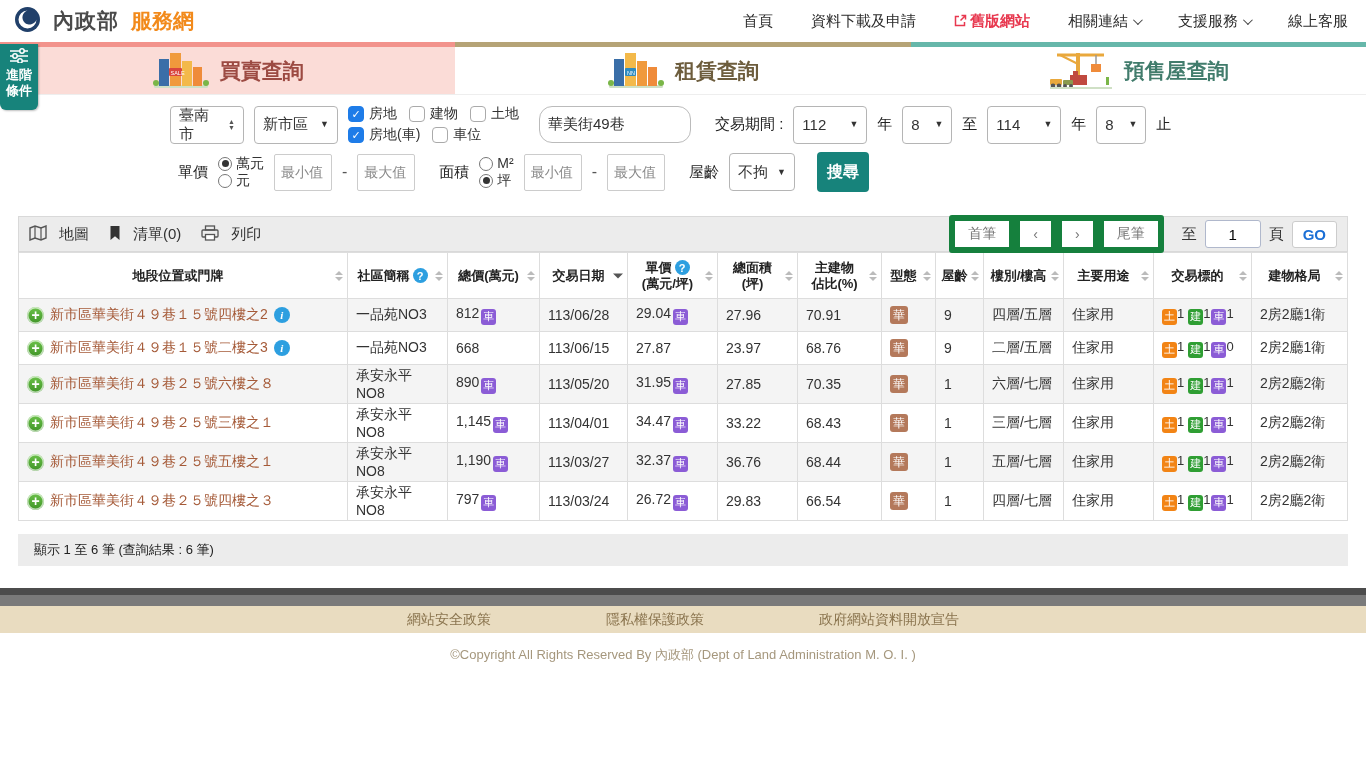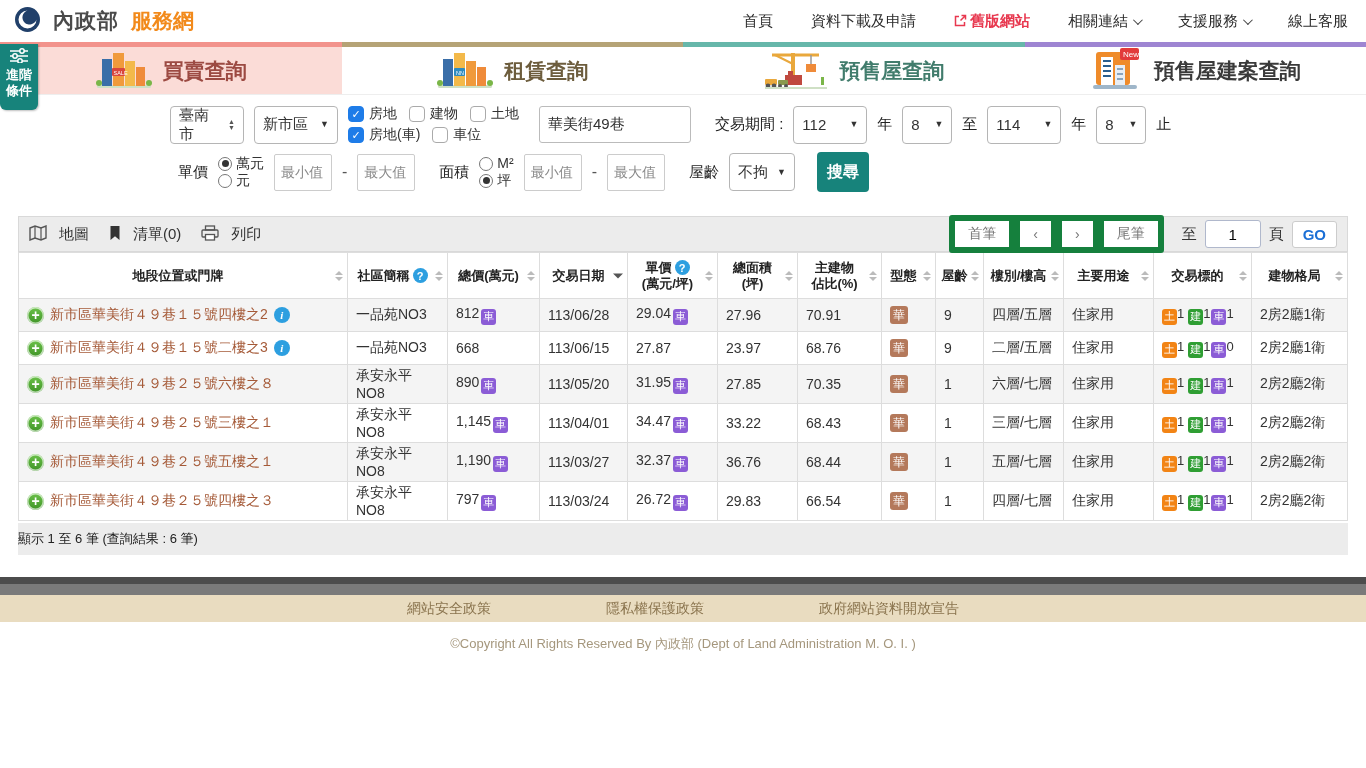--- a/index.html
+++ b/index.html
@@ -37,21 +37,21 @@
   .row{ display:flex; align-items:center; gap:10px; margin-bottom:8px; flex-wrap:nowrap;}
   .sel{ background:#fff; border:1px solid #b5b5b5; border-radius:4px; height:38px; display:flex; align-items:center; justify-content:space-between; padding:0 8px; font-size:15px; cursor:pointer; gap:8px;}
   .sel .arrow{ font-size:9px; color:#333; line-height:1;}
   .sel .spin{ display:flex; flex-direction:column; font-size:7px; color:#555; line-height:7px;}
   .w-city{width:74px;} .w-dist{width:84px;} .w-year{width:74px;} .w-month{width:50px;} .w-age{width:66px;}
   .cb-block{ display:flex; flex-direction:column; gap:3px;}
   .cb-row{ display:flex; align-items:center; gap:2px;}
   .cb-item{ display:flex; align-items:center; gap:5px; font-size:14px; margin-right:10px; cursor:pointer;}
   .cbox{ width:16px; height:16px; border:1px solid #aaa; border-radius:4px; background:#fff; display:inline-flex; align-items:center; justify-content:center; font-size:11px; color:#fff;}
   .cbox.on{ background:var(--check-blue); border-color:var(--check-blue);}
-  .txt-input{ height:37px; border:1px solid #bbb; border-radius:3px; font-size:15px; padding:0 8px; font-family:inherit; color:#333;}
+  .txt-input{ height:37px; border:1px solid #bbb; border-radius:13px; font-size:15px; padding:0 8px; font-family:inherit; color:#333;}
   .kw{ width:152px;}
   .lbl{ font-size:15px; color:#222; white-space:nowrap;}
   .radio-stack{ display:flex; flex-direction:column; gap:2px;}
   .radio-item{ display:flex; align-items:center; gap:4px; font-size:14px; cursor:pointer; line-height:15px;}
   .rd{ width:14px; height:14px; border:1.5px solid #777; border-radius:50%; display:inline-flex; align-items:center; justify-content:center; background:#fff;}
   .rd.on::after{ content:""; width:7px; height:7px; border-radius:50%; background:#333;}
   .minmax{ width:58px; height:37px; border:1px solid #ccc; border-radius:2px; font-size:14px; padding:0 6px; font-family:inherit; color:#333;}
   .minmax::placeholder{ color:#8a8a8a;}
   .dash{ color:#555;}
   .search-btn{ background:var(--teal); color:#fff; border:none; border-radius:4px; width:52px; height:40px; font-size:16px; font-weight:bold; cursor:pointer; font-family:inherit;}
@@ -89,21 +89,21 @@
   .plus{ width:17px; height:17px; border-radius:50%; background:linear-gradient(#6cc24a,#3f9427); color:#fff; font-size:14px; font-weight:bold; display:inline-flex; align-items:center; justify-content:center; box-shadow:inset 0 0 0 1.5px rgba(255,255,255,.65); cursor:pointer; flex:0 0 auto; line-height:1;}
   .addr-text{ color:var(--address-brown); cursor:pointer;}
   .info-i{ width:16px; height:16px; border-radius:50%; background:var(--info-blue); color:#fff; font-size:11px; font-weight:bold; font-style:italic; display:inline-flex; align-items:center; justify-content:center; cursor:pointer; flex:0 0 auto; font-family:"Liberation Serif","DejaVu Serif",serif;}
   .car-badge{ display:inline-flex; align-items:center; justify-content:center; width:15px; height:16px; background:var(--badge-car); color:#fff; font-size:11px; border-radius:3px; margin-left:2px; vertical-align:-2px;}
   .type-badge{ display:inline-flex; align-items:center; justify-content:center; width:18px; height:18px; background:var(--badge-type); color:#fff; font-size:12px; border-radius:3px;}
   .tb{ display:inline-flex; align-items:center; justify-content:center; width:15px; height:16px; color:#fff; font-size:11px; border-radius:3px; vertical-align:-2px;}
   .tb-land{ background:var(--badge-land);} .tb-bld{ background:var(--badge-building); margin-left:4px;} .tb-car{ background:var(--badge-car); margin-left:1px;}
   .tb-num{ font-size:13px;}
 
   
-  .summary{ margin:2px 18px 0; background:#ececec; font-size:13px; padding:7px 0; color:#222;}
+  .summary{ margin:13px 18px 0; background:#ececec; font-size:13px; padding:7px 16px; color:#222;}
   .footer-darkbar1{ height:7px; background:#4c4c4c; margin-top:22px;}
   .footer-darkbar2{ height:11px; background:#7a7a7a;}
   .footer-tan{ height:27px; background:var(--footer-tan); display:flex; align-items:center; justify-content:center; gap:115px;}
   .footer-tan a{ color:var(--footer-link); font-size:14px; text-decoration:none; cursor:pointer;}
   .copyright{ text-align:center; font-size:13px; color:#a5977d; margin-top:13px;}
 </style>
 </head>
 <body>
 
 <header class="top-header">
@@ -213,40 +213,20 @@
           <rect x="15" y="33" width="10" height="5" rx="1" fill="#8a9a4e"></rect>
           <circle cx="17" cy="39" r="2" fill="#555"></circle>
           <circle cx="23" cy="39" r="2" fill="#555"></circle>
           <rect x="58" y="30" width="3" height="8" fill="#7ab648"></rect>
           <rect x="2" y="40" width="62" height="2" fill="#cfe0c5"></rect>
         </svg>
     </span>
     <span class="tab-label">預售屋查詢</span>
   </div>
 
-  <div class="tab tab-project">
-    <span>
-      <svg width="54" height="44" viewBox="0 0 54 44">
-          <rect x="6" y="5" width="34" height="33" rx="3" fill="#ef8b2a"></rect>
-          <rect x="11" y="10" width="12" height="28" fill="#fff"></rect>
-          <rect x="13" y="13" width="8" height="2" fill="#2b5f8e"></rect>
-          <rect x="13" y="18" width="8" height="2" fill="#2b5f8e"></rect>
-          <rect x="13" y="23" width="8" height="2" fill="#2b5f8e"></rect>
-          <rect x="13" y="28" width="8" height="2" fill="#2b5f8e"></rect>
-          <rect x="25" y="18" width="10" height="20" fill="#e8eef4"></rect>
-          <rect x="27" y="21" width="6" height="2" fill="#8aa5bd"></rect>
-          <rect x="27" y="26" width="6" height="2" fill="#8aa5bd"></rect>
-          <rect x="27" y="31" width="6" height="2" fill="#8aa5bd"></rect>
-          <rect x="30" y="1" width="19" height="12" rx="2" fill="#e23b3b"></rect>
-          <text x="33" y="10" font-size="8" fill="#fff" font-family="sans-serif">New</text>
-          <rect x="3" y="38" width="44" height="4" rx="2" fill="#9fb6c9"></rect>
-        </svg>
-    </span>
-    <span class="tab-label">預售屋建案查詢</span>
-  </div>
 </div>
 
 <section class="search">
   <div class="row">
     <div class="sel w-city">
       <span>臺南市</span>
       <span class="spin">▲<span style="margin-top:-1px">▼</span></span>
     </div>
     <div class="sel w-dist">
       <span>新市區</span>

